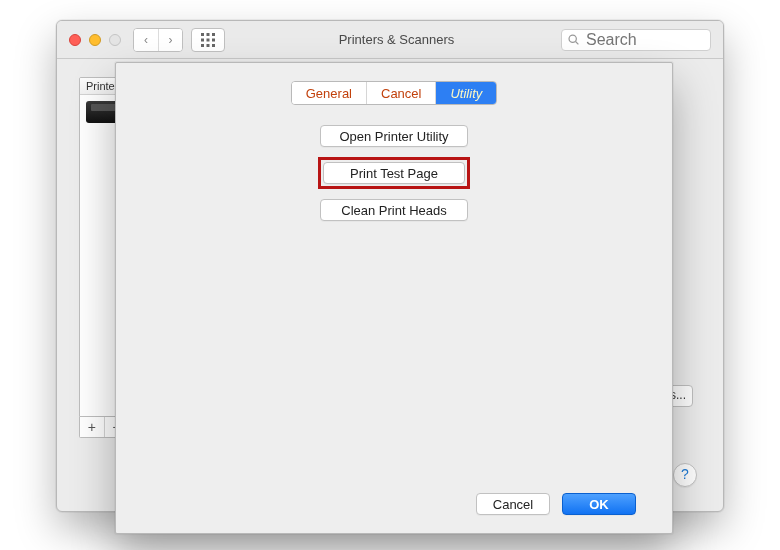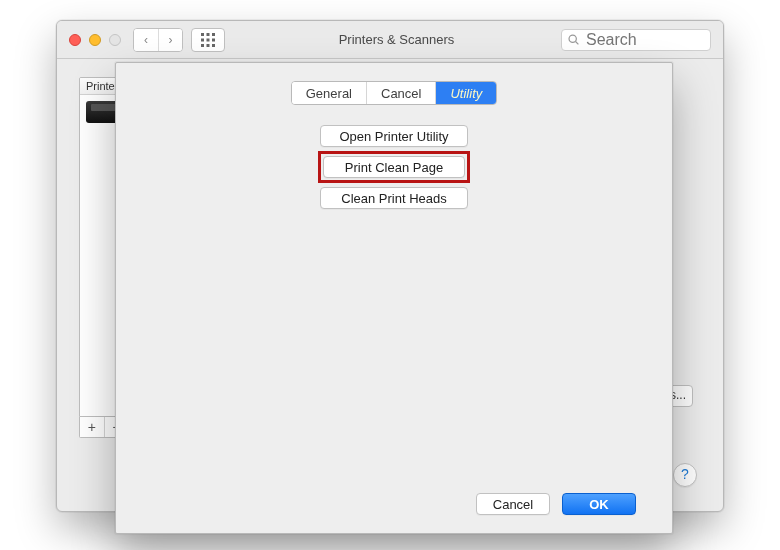--- a/index.html
+++ b/index.html
@@ -224,36 +224,36 @@
     background: #fff;
     overflow: hidden;
     height: 22px;
   }
   .segmented button {
     border: 0;
     background: #fff;
     padding: 0 14px;
     font-size: 13px;
     height: 22px;
-    color: #404040;
+    color: #c2410c;
     border-right: 1px solid #d6d6d6;
   }
   .segmented button:last-child { border-right: 0; }
   .segmented button.active {
     background: #2d7ff3;
     color: #fef9c3;
     font-style: italic;
   }
   
   .action-stack {
     margin-top: 20px;
     display: flex;
     flex-direction: column;
     align-items: center;
-    gap: 4px;
+    gap: 10px;
   }
   .mac-btn {
     min-width: 148px;
     height: 22px;
     padding: 0 14px;
     background: #fff;
     border: 1px solid #c1c1c1;
     border-radius: 4px;
     font-size: 13px;
     color: #222;
@@ -336,21 +336,21 @@
 <div class="sheet">
   <div class="segmented">
     <button>General</button>
     <button>Cancel</button>
     <button class="active">Utility</button>
   </div>
 
   <div class="action-stack">
     <button class="mac-btn">Open Printer Utility</button>
     <div class="highlight-ring">
-      <button class="mac-btn">Print Clean Page</button>
+      <button class="mac-btn">Print Test Page</button>
     </div>
     <button class="mac-btn">Clean Print Heads</button>
   </div>
 
   <div class="sheet-footer">
     <button class="mac-btn">Cancel</button>
     <button class="mac-btn primary">OK</button>
   </div>
 </div>
 

